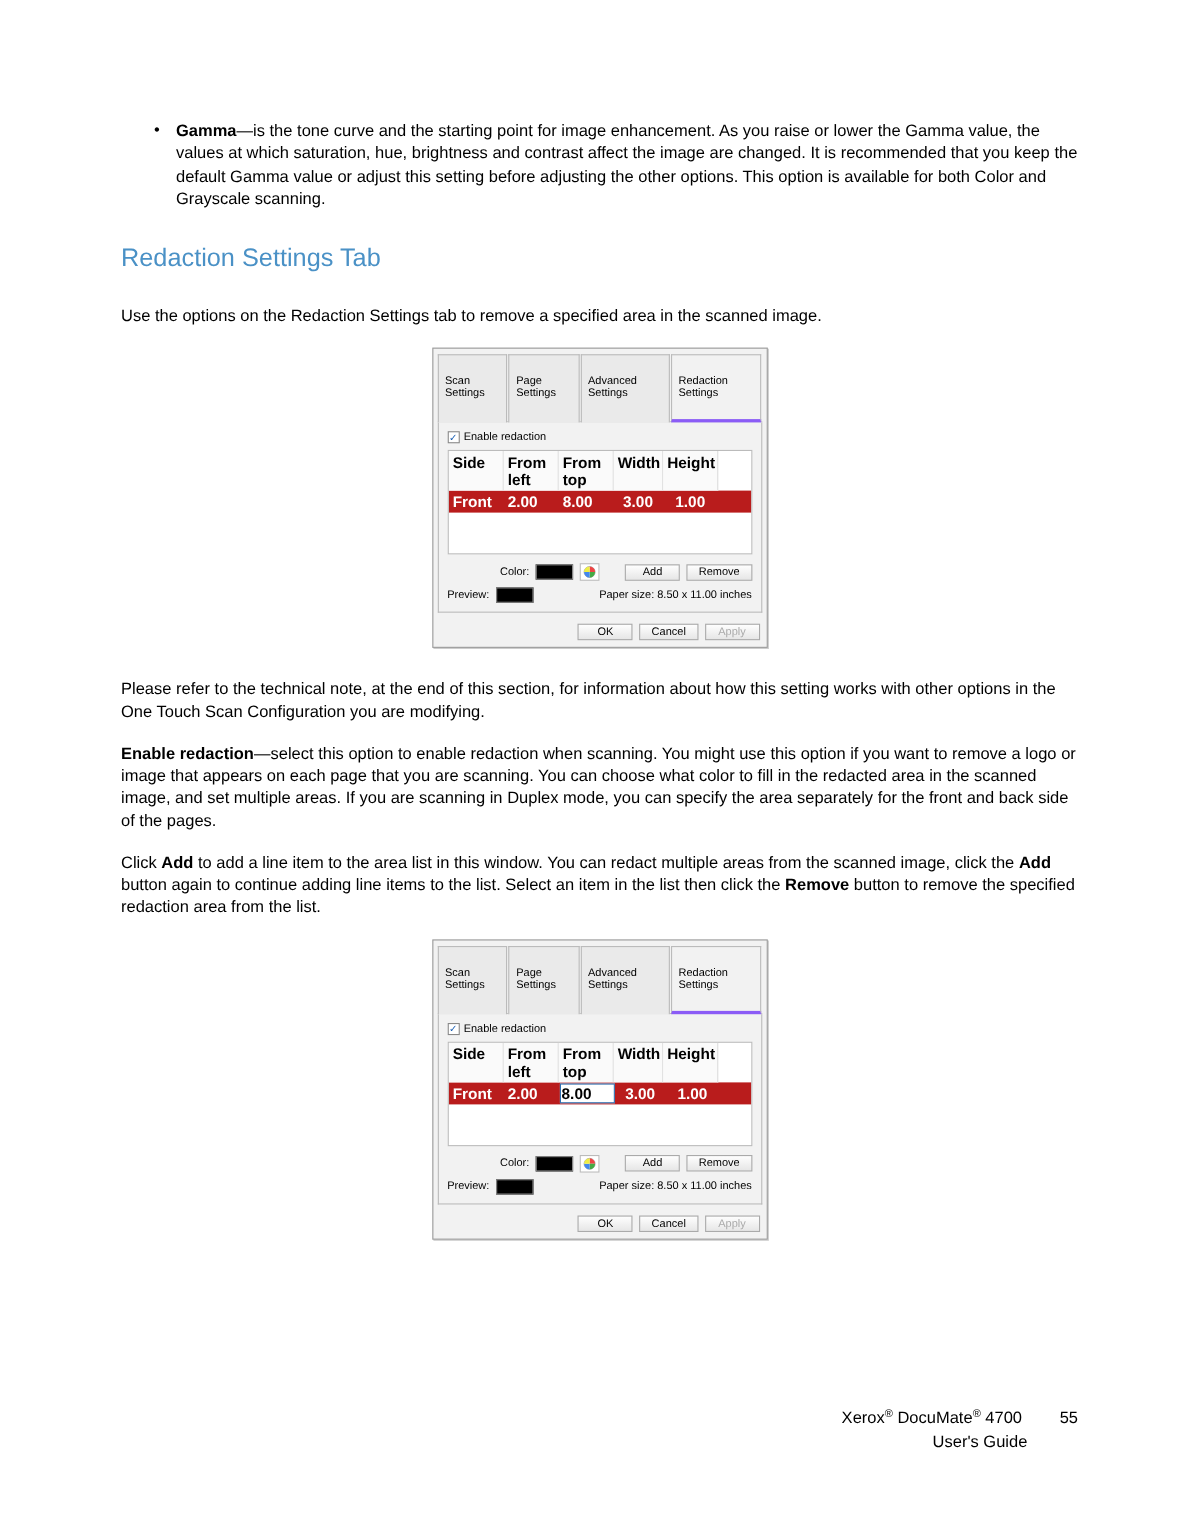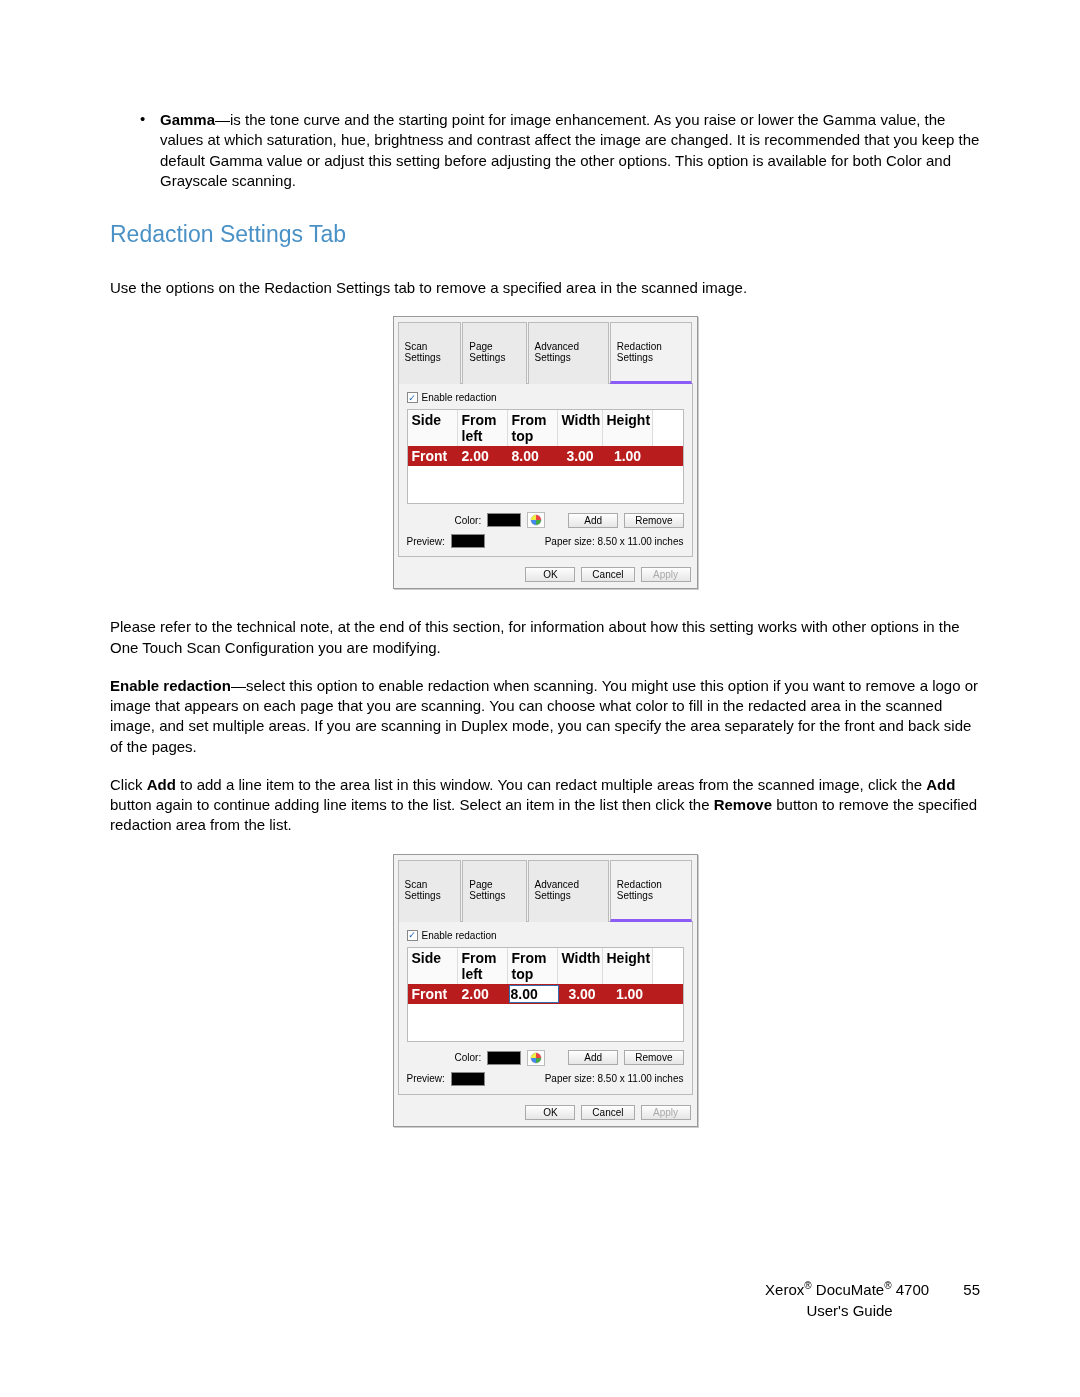--- a/index.html
+++ b/index.html
@@ -337,14 +337,14 @@
 
 </div>
 
 <div class="footer">
   <div>
     <span>Xerox</span><span style="font-size:10px;vertical-align:super;">®</span>
     <span>DocuMate</span><span style="font-size:10px;vertical-align:super;">®</span>
     <span>4700</span>
     <span class="pn">55</span>
   </div>
-  <div style="padding-right:46px;text-align:center;">User's Guide</div>
+  <div style="padding-right:46px;">User's Guide</div>
 </div>
 
 </body></html>

